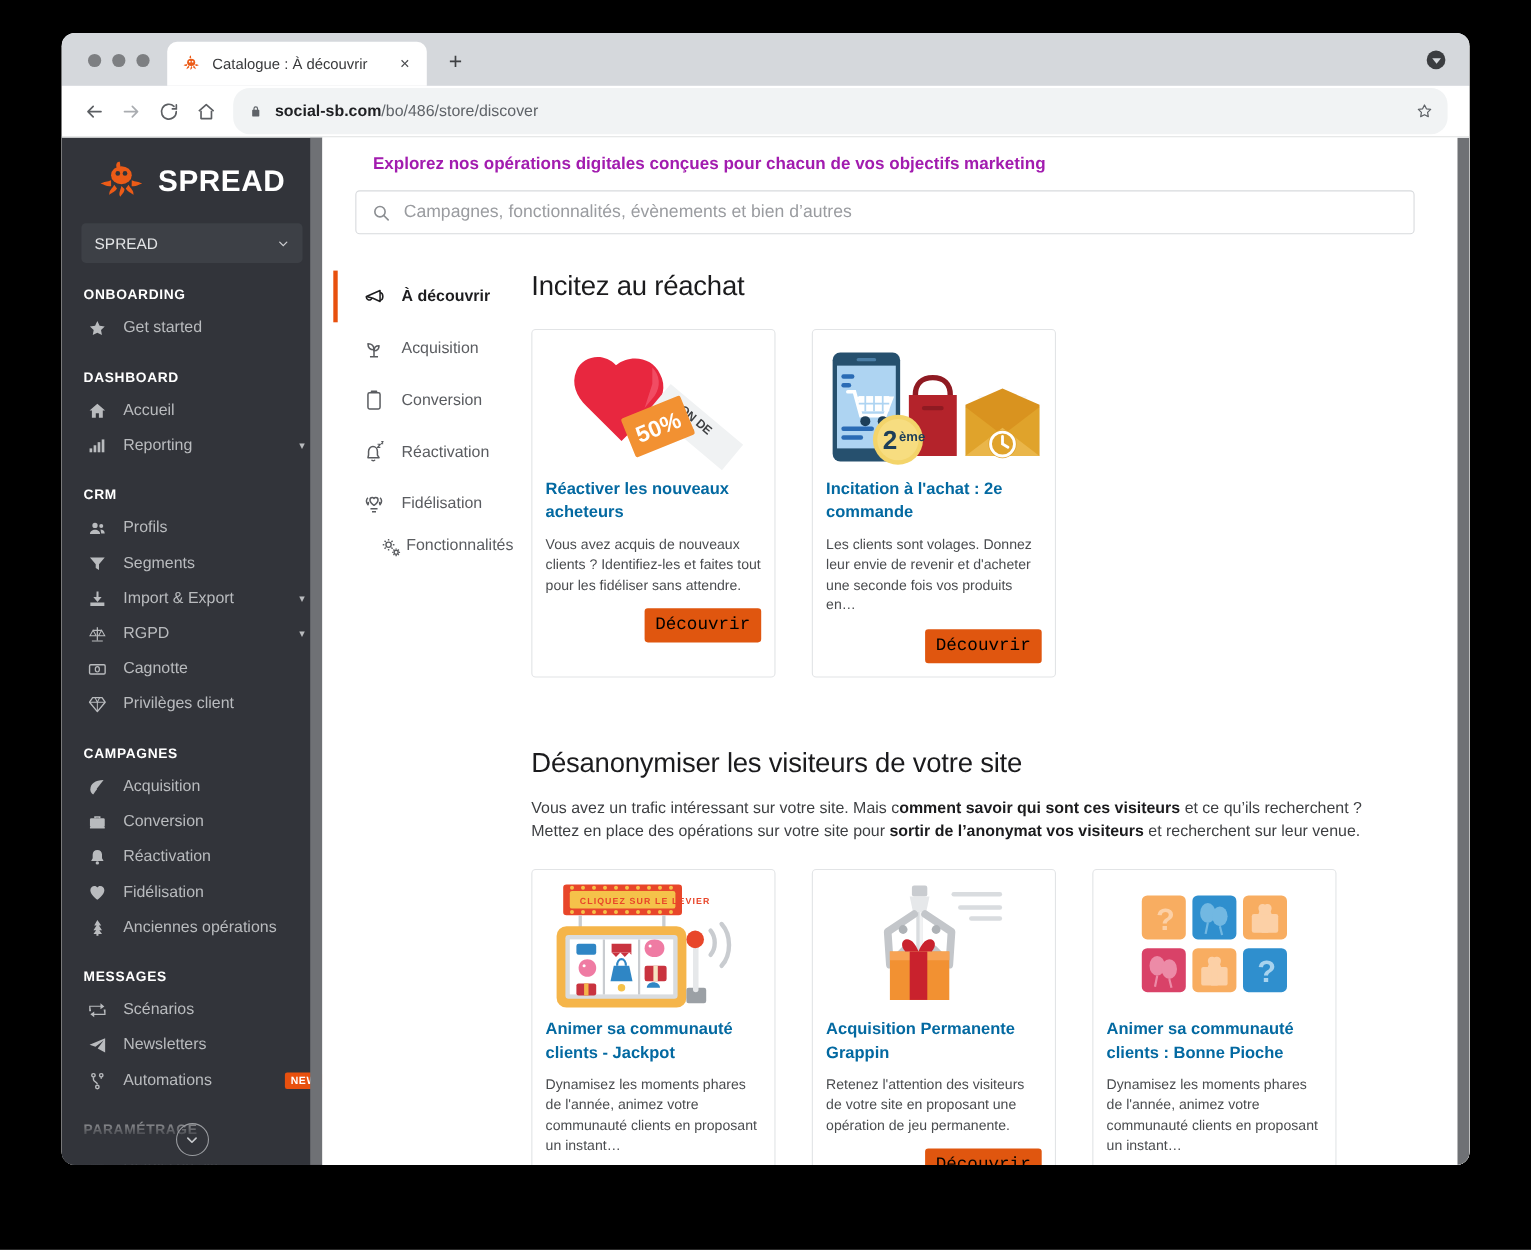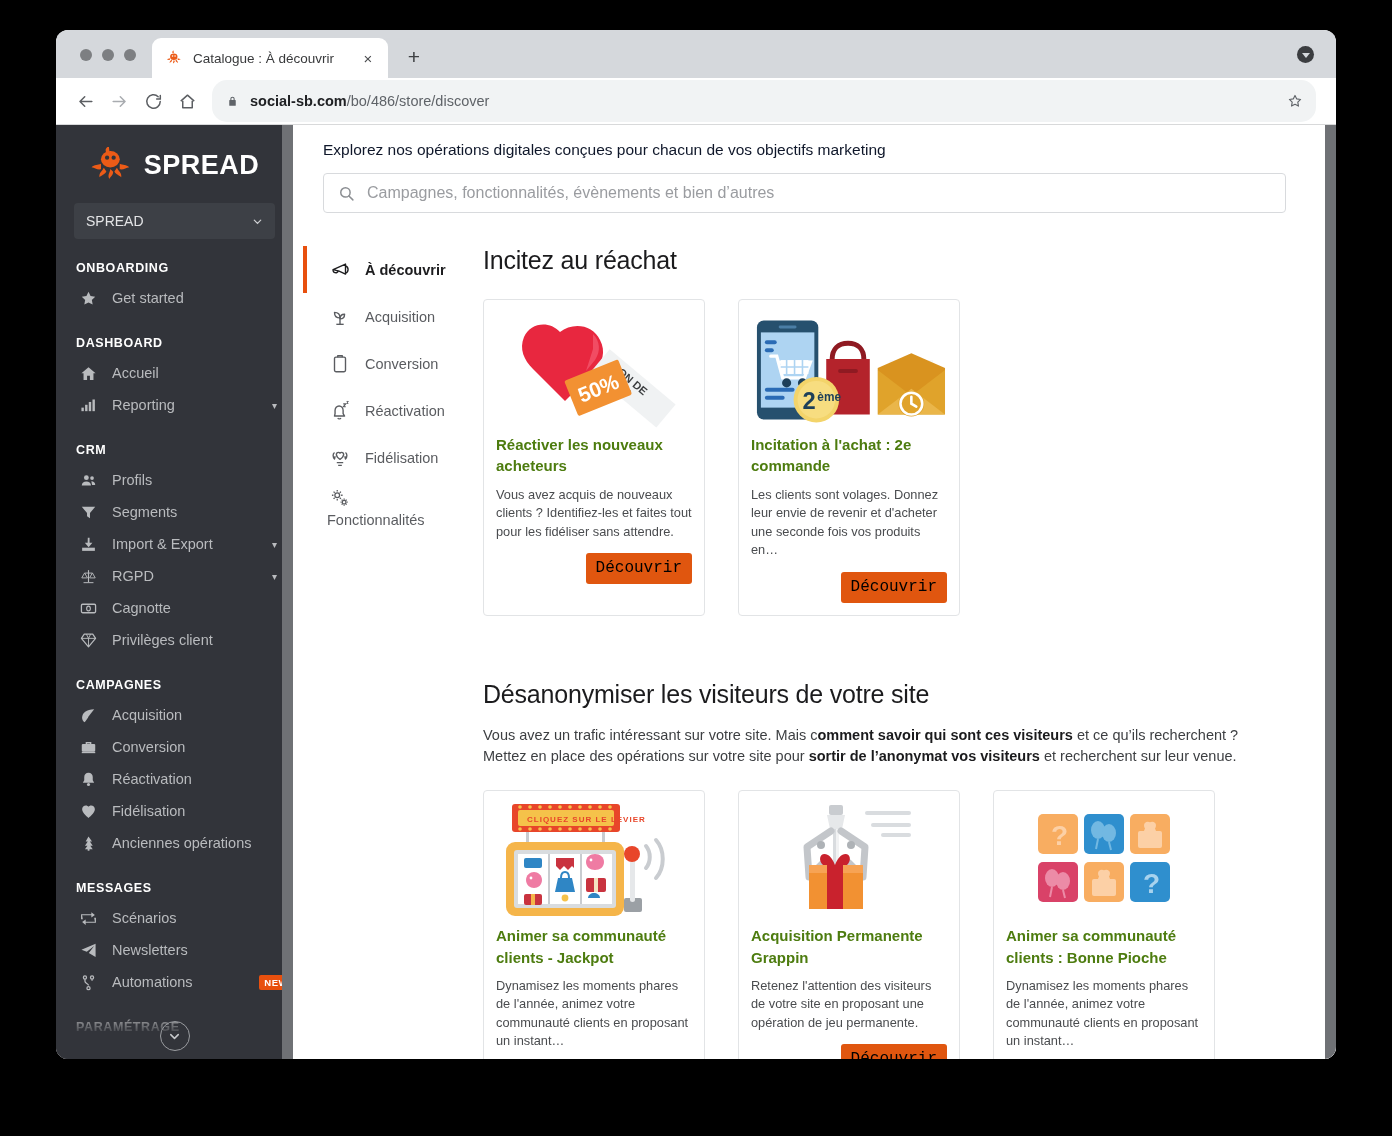--- a/index.html
+++ b/index.html
@@ -182,21 +182,21 @@
   
   .main {
     flex: 1; position: relative; background: #fff;
     overflow: hidden;
   }
   .main-scroll { position: absolute; inset: 0; padding: 0 0 0 0; }
   .head {
     padding: 16px 50px 0 30px;
   }
   .head-title {
-    font-size: 15.5px; font-weight: 400; color: #0f172a;
+    font-size: 15.5px; font-weight: 700; color: #a21caf; margin-left: 16px;
   }
   .searchbar {
     margin-top: 14px;
     height: 40px; border: 1px solid #d8dadd; border-radius: 4px;
     display: flex; align-items: center; padding: 0 14px;
     max-width: 970px;
   }
   .searchbar svg { flex: none; margin-right: 12px; }
   .searchbar input {
     border: 0; outline: 0; flex: 1;
@@ -219,21 +219,21 @@
   }
   .catnav-item.active {
     border-left-color: #e8500e;
     color: #1d1d1f; font-weight: 700;
   }
   .catnav-ico {
     width: 26px; flex: none; margin-right: 12px;
     display: flex; align-items: center; justify-content: center;
   }
   .catnav-item.stacked {
-    flex-direction: column; align-items: flex-start;
+    flex-direction: row; align-items: flex-start;
     height: auto; padding-top: 6px; padding-left: 20px;
     line-height: 1.25;
     justify-content: center;
   }
   .catnav-item.stacked .catnav-ico { margin: 0 0 2px 0; }
 
   
   .sections { flex: 1; padding-right: 50px; }
   .sec-title {
     font-size: 25px; font-weight: 400; color: #1b1b1d;
@@ -255,21 +255,21 @@
     background: #fff;
     padding: 12px 12px 12px 12px;
     display: flex; flex-direction: column;
   }
   .card-img {
     height: 118px;
     display: flex; align-items: center; justify-content: center;
     overflow: hidden;
   }
   .card-title {
-    font-size: 15px; font-weight: 700; color: #4d7c0f;
+    font-size: 15px; font-weight: 700; color: #0369a1;
     line-height: 1.42; margin-top: 4px;
     min-height: 42px;
   }
   .card-desc {
     font-size: 12.8px; color: #4a4c4f; line-height: 1.45;
     margin-top: 9px;
   }
   .card-foot { display: flex; justify-content: flex-end; margin-top: 12px; }
   .btn-discover {
     background: #e0560f; color: #000000;

